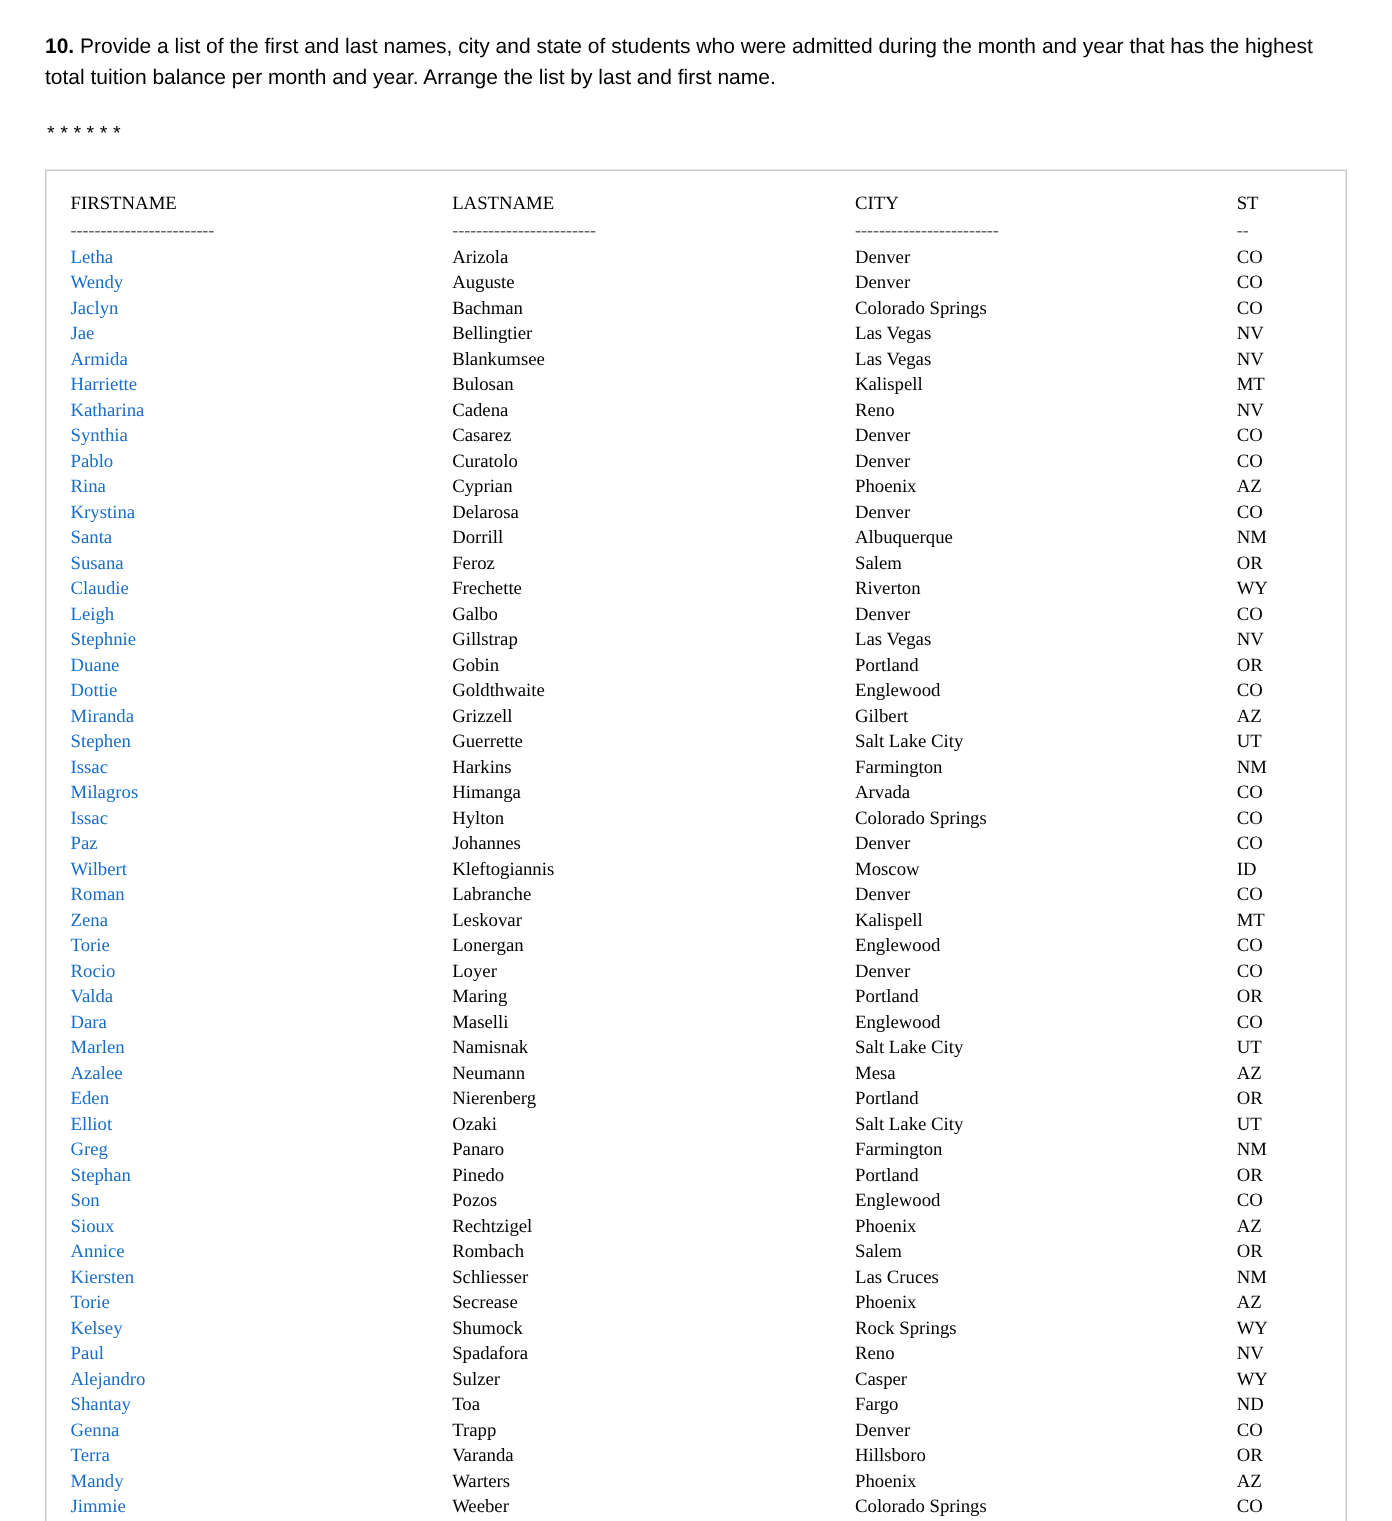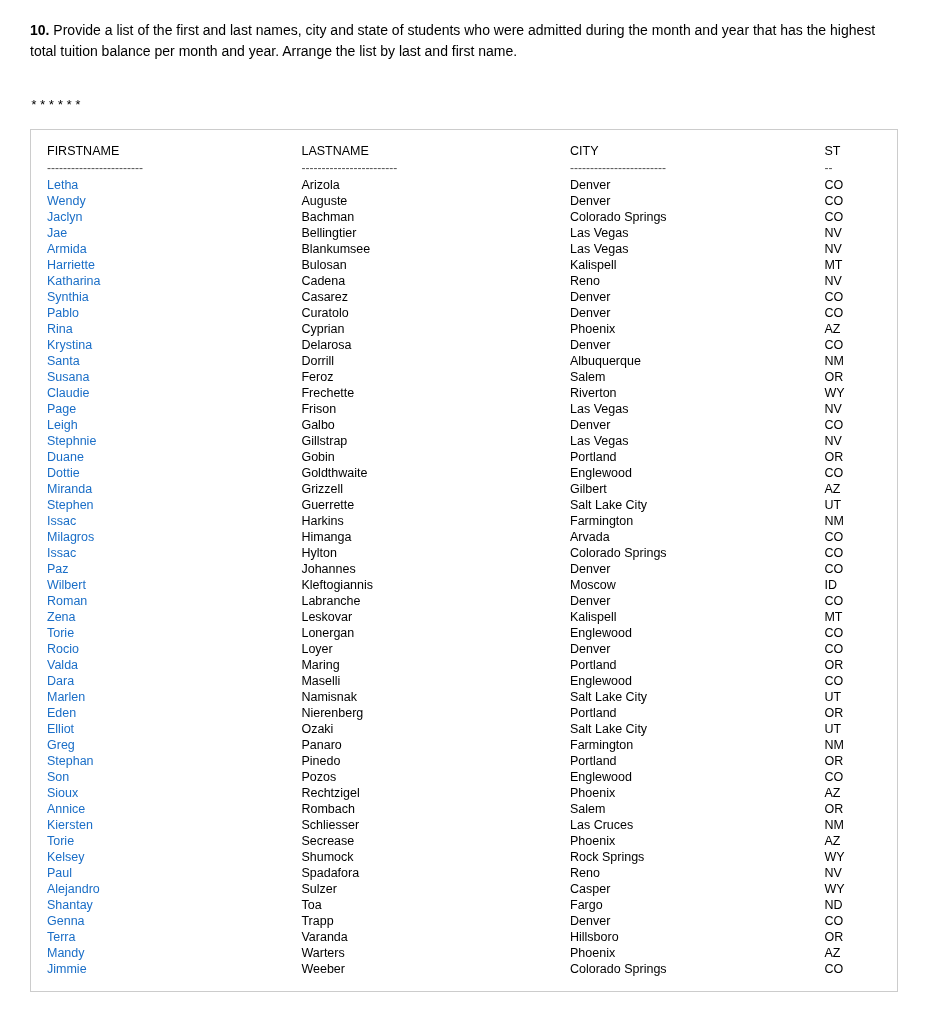--- a/index.html
+++ b/index.html
@@ -14,40 +14,40 @@
       color: #333;
       padding: 20px 30px;
       width: 928px;
       min-height: 1014px;
     }
     .question-text {
       font-family: Arial, sans-serif;
       font-size: 14px;
       color: #000;
       line-height: 1.5;
-      margin-bottom: 36px;
+      margin-bottom: 20px;
     }
     .question-number {
       font-weight: bold;
     }
     .stars {
       font-family: 'Courier New', Courier, monospace;
       font-size: 13px;
       color: #000;
       margin-bottom: 16px;
       letter-spacing: 1px;
     }
     .result-box {
       border: 1px solid #ccc;
       padding: 14px 16px;
       background: #fff;
       margin-bottom: 10px;
     }
     .data-table {
-      font-family: Liberation Sans, sans-serif;
+      font-family: Liberation Serif, serif;
       font-size: 12.5px;
       color: #000;
       width: 100%;
       border-collapse: collapse;
     }
     .data-table th {
       text-align: left;
       font-weight: normal;
       color: #000;
       padding: 0;
@@ -175,26 +175,20 @@
           <td class="col-city">Salem</td>
           <td class="col-st">OR</td>
         </tr>
         <tr>
           <td class="col-firstname firstname-val">Claudie</td>
           <td class="col-lastname">Frechette</td>
           <td class="col-city">Riverton</td>
           <td class="col-st">WY</td>
         </tr>
         <tr>
-          <td class="col-firstname firstname-val">Page</td>
-          <td class="col-lastname">Frison</td>
-          <td class="col-city">Las Vegas</td>
-          <td class="col-st">NV</td>
-        </tr>
-        <tr>
           <td class="col-firstname firstname-val">Leigh</td>
           <td class="col-lastname">Galbo</td>
           <td class="col-city">Denver</td>
           <td class="col-st">CO</td>
         </tr>
         <tr>
           <td class="col-firstname firstname-val">Stephnie</td>
           <td class="col-lastname">Gillstrap</td>
           <td class="col-city">Las Vegas</td>
           <td class="col-st">NV</td>
@@ -287,20 +281,26 @@
           <td class="col-firstname firstname-val">Dara</td>
           <td class="col-lastname">Maselli</td>
           <td class="col-city">Englewood</td>
           <td class="col-st">CO</td>
         </tr>
         <tr>
           <td class="col-firstname firstname-val">Marlen</td>
           <td class="col-lastname">Namisnak</td>
           <td class="col-city">Salt Lake City</td>
           <td class="col-st">UT</td>
+        </tr>
+        <tr>
+          <td class="col-firstname firstname-val">Azalee</td>
+          <td class="col-lastname">Neumann</td>
+          <td class="col-city">Mesa</td>
+          <td class="col-st">AZ</td>
         </tr>
         <tr>
           <td class="col-firstname firstname-val">Eden</td>
           <td class="col-lastname">Nierenberg</td>
           <td class="col-city">Portland</td>
           <td class="col-st">OR</td>
         </tr>
         <tr>
           <td class="col-firstname firstname-val">Elliot</td>
           <td class="col-lastname">Ozaki</td>

